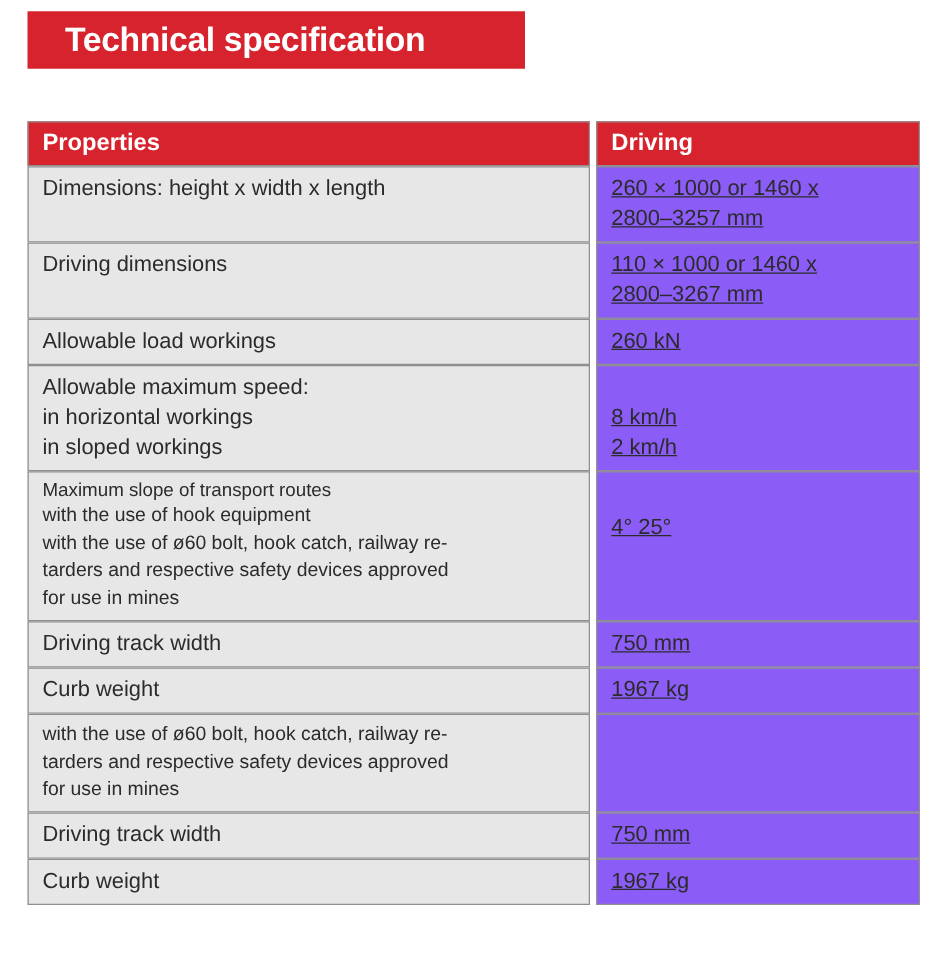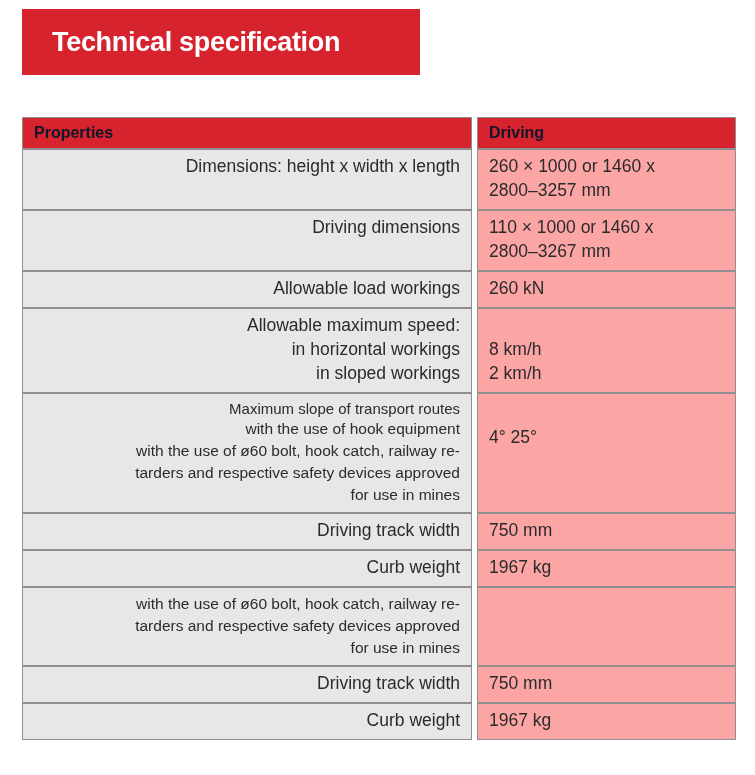--- a/index.html
+++ b/index.html
@@ -10,21 +10,21 @@
   }
   html,body{margin:0;padding:0;}
   body{
     width:755px;height:775px;background:#ffffff;
     font-family:"Liberation Sans", sans-serif;
     color:var(--text);
     overflow:hidden;
   }
   .title-banner{
     margin:9px 0 0 22px;
-    width:398px;height:66px;
+    width:398px;height:46px;
     background:var(--red);
     display:flex;align-items:center;
     padding-left:30px;box-sizing:border-box;
   }
   .title-banner h1{
     margin:0;color:#ffffff;
     font-size:27px;font-weight:bold;letter-spacing:-0.3px;
   }
   table.spec{
     margin:42px 0 0 17px;
@@ -32,35 +32,35 @@
     border-collapse:separate;
     border-spacing:5px 0;
     table-layout:fixed;
   }
   th,td{
     border:1.5px solid var(--border-gray);
     box-sizing:border-box;
   }
   th{
     background:var(--red);
-    color:#0f172a;
+    color:#ffffff;
     text-align:left;
-    font-size:16px;
+    font-size:19px;
     font-weight:bold;
     padding:6px 11px;
   }
   th.col-prop{width:450px;}
   td{
     font-size:17.5px;
     line-height:1.37;
     padding:5px 11px 6px 11px;
     vertical-align:top;
   }
-  td.prop{background:var(--cell-gray);text-align:right;}
-  td.val{background:#fca5a5;white-space:pre-line;}
+  td.prop{background:var(--cell-gray);}
+  td.val{background:#8b5cf6;white-space:pre-line;text-decoration:underline;}
   td .prop-text{white-space:pre-line;}
   td.small .prop-text{font-size:15.5px;line-height:1.42;}
   .lead{font-size:15px;line-height:1.3;}
   td.valign-bottom{vertical-align:bottom;margin-left:21px;}
   td.valign-line2{padding-top:32px;margin-left:28px;}
 </style>
 </head>
 <body>
 
 <div class="page">

